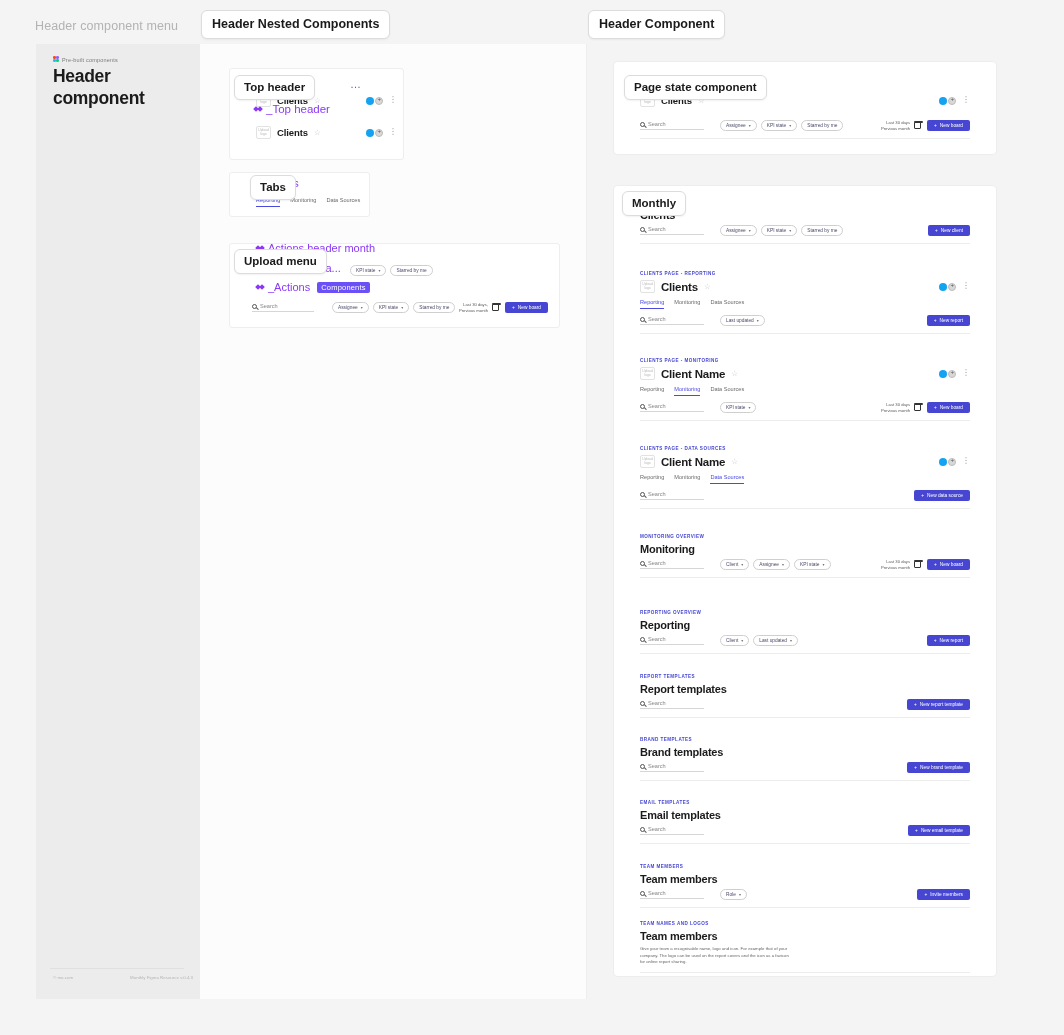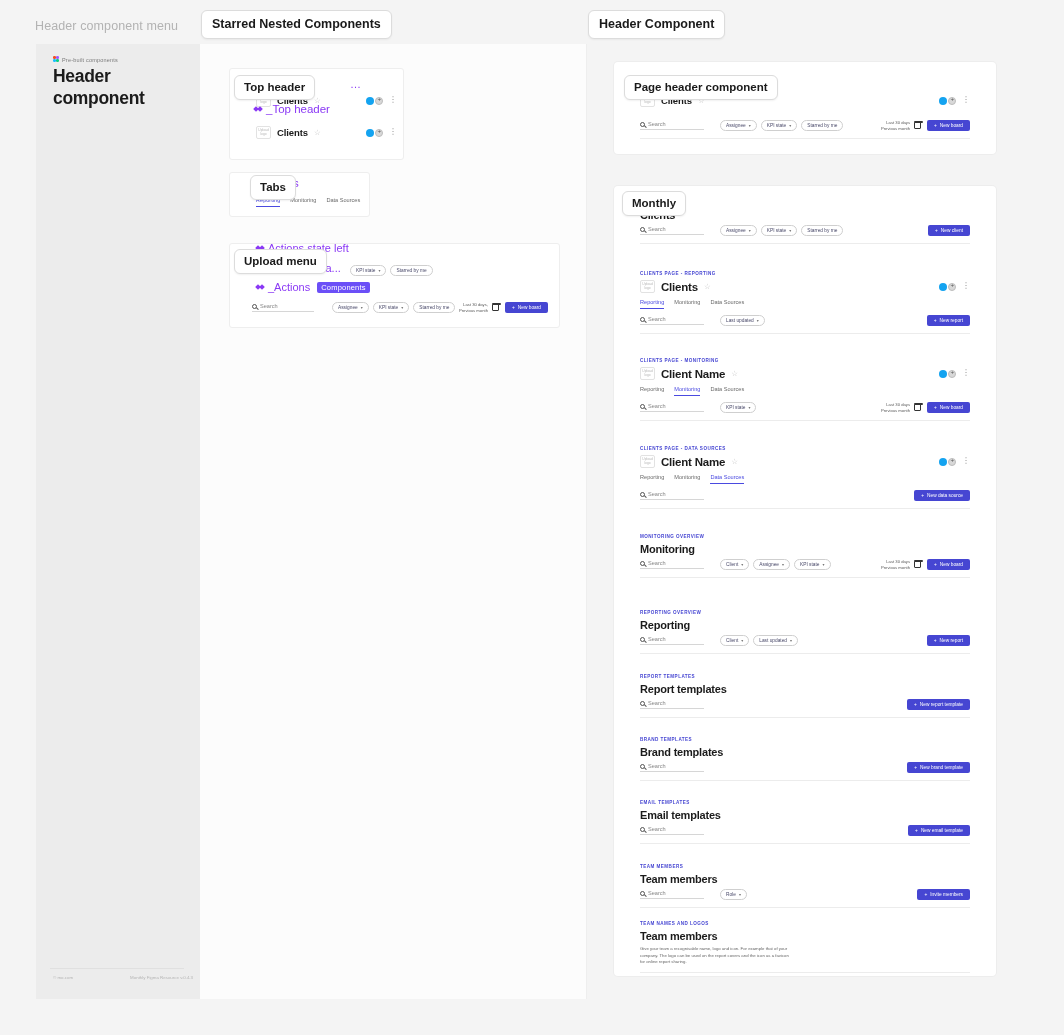--- a/index.html
+++ b/index.html
@@ -186,21 +186,21 @@
   }
   .sec-title { font-size: 11px; font-weight: 700; color: #1b1b1b; letter-spacing: -.2px; }
   .sec-title.lg { font-size: 11.5px; }
   .desc { font-size: 4.3px; color: #666; line-height: 1.55; width: 150px; }
 </style>
 </head>
 <body>
 
 <div class="top-bar">
   <div class="page-label">Header component menu</div>
-  <div class="chip-label" id="lbl-nested">Starred Nested Components</div>
+  <div class="chip-label" id="lbl-nested">Header Nested Components</div>
   <div class="chip-label" id="lbl-header-comp">Header Component</div>
 </div>
 
 <div id="sidebar"></div>
 <div class="sb-kicker">
   <span class="figma-glyph">
     <i style="background:#f24e1e;left:0;top:0"></i>
     <i style="background:#a259ff;left:3px;top:0"></i>
     <i style="background:#1abcfe;left:0;top:3px"></i>
     <i style="background:#0acf83;left:3px;top:3px"></i>
@@ -258,21 +258,21 @@
 </div>
 <div class="ann-chip" id="ann-tabs">Tabs</div>
 <div class="inst-label big" id="ilbl-tabs">
   <span class="diamond"></span>
   <span>_Tabs</span>
 </div>
 
 <div class="art" id="art-actions"></div>
 <div class="inst-label" id="ilbl-ahl">
   <span class="diamond"></span>
-  <span>Actions state left</span>
+  <span>Actions header month</span>
 </div>
 <div class="inst-label" id="ilbl-ahr">
   <span class="diamond"></span>
   <span>_Actions hea...</span>
 </div>
 <div style="position:absolute;left:350px;top:265px;display:flex;gap:4px;">
   <span class="fchip">
       <span>KPI state</span>
       <span class="cv">▾</span>
     </span>
@@ -357,21 +357,21 @@
       <span>Previous month</span>
     </span>
     <span class="cal-ico" style="margin:0 6px 0 4px"></span>
     <span class="btn-primary">
         <span>+</span>
         <span>New board</span>
       </span>
   </div>
   <div class="rule" style="position:absolute;left:26px;top:76px;width:330px;"></div>
 </div>
-<div class="ann-chip" id="ann-page" style="left:624px; top:75px;">Page header component</div>
+<div class="ann-chip" id="ann-page" style="left:624px; top:75px;">Page state component</div>
 
 <div class="card" id="card-examples">
   <div id="examples-host">
       <div style="position: absolute; left: 26px; width: 330px; top: 14px;">
         <div class="kicker" style="position: absolute; top: 0px;">CLIENTS</div>
         <div style="position: absolute; top: 9px; display: flex; align-items: center; gap: 6px; width: 330px;">
           <span class="sec-title">Clients</span>
         </div>
         <div class="toolbar" style="position: absolute; top: 25px; width: 330px;">
           <span class="search" style="width: 64px;">

